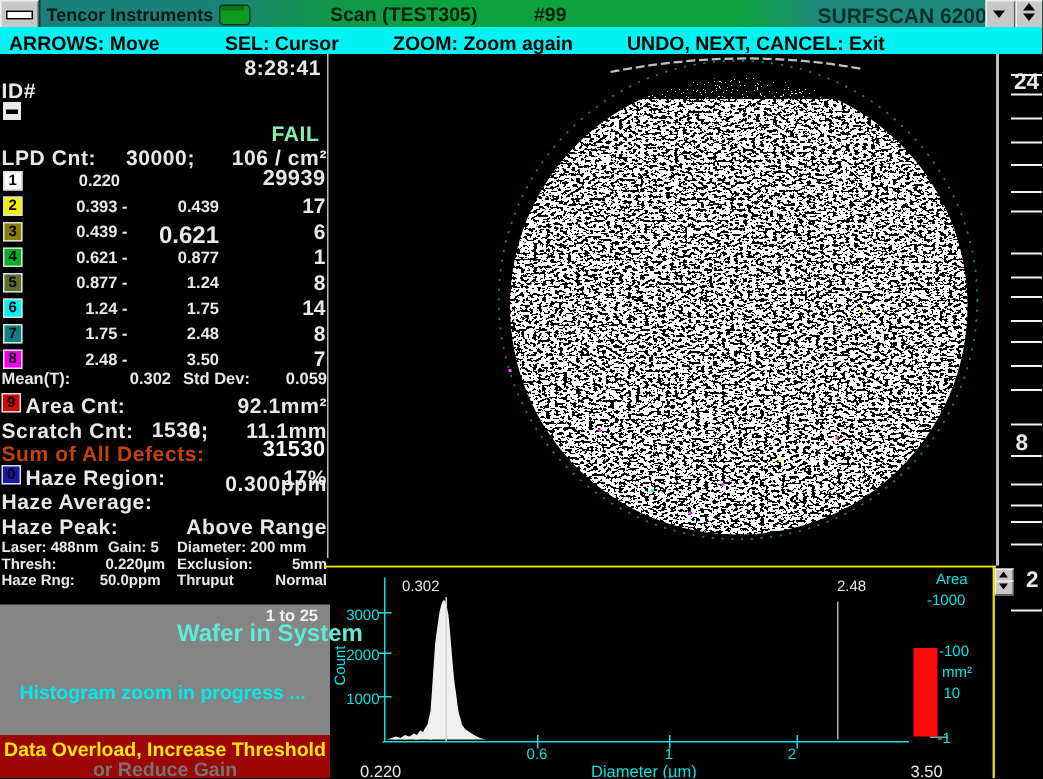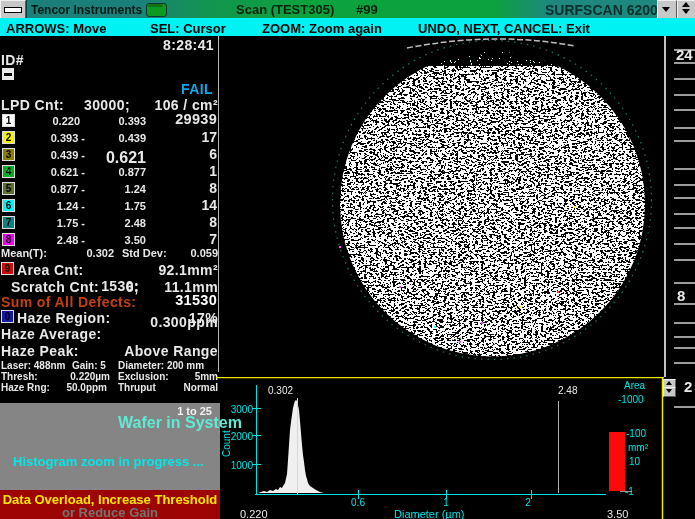--- a/index.html
+++ b/index.html
@@ -22,47 +22,46 @@
 <body>
 <div id="scr">
 
   <div id="tbar" class="abs"></div>
   <div class="btn3d" style="left:0;top:0;width:24px;height:17px;"></div>
   <div class="abs" style="left:4px;top:7px;width:16px;height:4px;background:#fff;border:1px solid #000;"></div>
   <div class="abs" style="left:26px;top:0;width:1px;height:18px;background:#044;"></div>
   <div class="abs b" style="left:31px;top:3px;font-size:12px;color:#041a14;">Tencor Instruments</div>
   <div class="abs" style="left:146px;top:3px;width:19px;height:12px;background:#0c9a20;border:1px solid #033;border-radius:3px;"></div>
   <div class="abs" style="left:148px;top:4px;width:15px;height:3px;background:#0f7310;border-radius:2px;"></div>
-  <div class="abs b" style="left:236px;top:2px;font-size:13px;color:#06230c;">Scan (TEST305)</div>
+  <div class="abs b" style="left:220px;top:2px;font-size:13px;color:#06230c;">Scan (TEST305)</div>
   <div class="abs b" style="left:356px;top:2px;font-size:13px;color:#06230c;">#99</div>
   <div class="abs b" style="left:545px;top:2px;font-size:14px;color:#0a312c;">SURFSCAN 6200</div>
   <div class="btn3d" style="left:657px;top:0;width:18px;height:17px;"></div>
   <div class="abs" style="left:662px;top:7px;width:0;height:0;border-left:4px solid transparent;border-right:4px solid transparent;border-top:5px solid #000;"></div>
   <div class="btn3d" style="left:677px;top:0;width:18px;height:17px;"></div>
   <div class="abs" style="left:682px;top:2px;width:0;height:0;border-left:4px solid transparent;border-right:4px solid transparent;border-bottom:5px solid #000;"></div>
   <div class="abs" style="left:682px;top:9px;width:0;height:0;border-left:4px solid transparent;border-right:4px solid transparent;border-top:5px solid #000;"></div>
 
   <div id="cbar" class="abs"></div>
   <div class="abs cb" style="left:6px;">ARROWS: Move</div>
   <div class="abs cb" style="left:150px;">SEL: Cursor</div>
   <div class="abs cb" style="left:262px;">ZOOM: Zoom again</div>
   <div class="abs cb" style="left:418px;">UNDO, NEXT, CANCEL: Exit</div>
 
   <div class="abs w b" style="left:163px;top:37px;font-size:14px;letter-spacing:0.4px;">8:28:41</div>
   <div class="abs w b" style="left:1px;top:52px;font-size:14px;letter-spacing:0.4px;">ID#</div>
   <div class="abs" style="left:2px;top:68px;width:12px;height:12px;background:#e8e8e8;"></div>
   <div class="abs" style="left:4px;top:73px;width:8px;height:3px;background:#000;"></div>
-  <div class="abs b" style="left:181px;top:81px;font-size:14px;letter-spacing:0.4px;color:#0ea5e9;text-align:center;">FAIL</div>
+  <div class="abs b" style="left:181px;top:81px;font-size:14px;letter-spacing:0.4px;color:#86efac;text-align:center;">FAIL</div>
   <div class="abs w b" style="left:1px;top:97px;font-size:14px;letter-spacing:0.4px;">LPD Cnt:</div>
   <div class="abs w b" style="left:0px;top:97px;width:130px;text-align:right;font-size:14px;letter-spacing:0.4px;">30000;</div>
   <div class="abs w b" style="left:0px;top:97px;width:218px;text-align:right;font-size:14px;letter-spacing:0.4px;">106 / cm²</div>
 
   <div class="nbox" style="left:2px;top:114px;background:#fff;">1</div>
   <div class="abs w b" style="left:0;top:115px;width:80px;text-align:right;font-size:11px;">0.220</div>
-  <div class="abs w b" style="left:0;top:115px;width:146px;text-align:right;font-size:11px;">0.393</div>
   <div class="abs w b" style="left:0;top:111px;width:217px;text-align:right;font-size:14.5px;letter-spacing:0.3px;">29939</div>
   <div class="nbox" style="left:2px;top:131px;background:#f2f200;">2</div>
   <div class="abs w b" style="left:0;top:132px;width:85px;text-align:right;font-size:11px;">0.393 -</div>
   <div class="abs w b" style="left:0;top:132px;width:146px;text-align:right;font-size:11px;">0.439</div>
   <div class="abs w b" style="left:0;top:129px;width:217px;text-align:right;font-size:14px;">17</div>
   <div class="nbox" style="left:2px;top:148px;background:#8a8000;">3</div>
   <div class="abs w b" style="left:0;top:149px;width:85px;text-align:right;font-size:11px;">0.439 -</div>
   <div class="abs w b" style="left:0;top:149px;width:146px;text-align:right;font-size:16px;">0.621</div>
   <div class="abs w b" style="left:0;top:146px;width:217px;text-align:right;font-size:14px;">6</div>
   <div class="nbox" style="left:2px;top:165px;background:#00ae28;">4</div>
@@ -87,21 +86,21 @@
   <div class="abs w b" style="left:0;top:231px;width:217px;text-align:right;font-size:14px;">7</div>
 
   <div class="abs w b" style="left:1px;top:247px;font-size:11px;">Mean(T):</div>
   <div class="abs w b" style="left:0;top:247px;width:114px;text-align:right;font-size:11px;">0.302</div>
   <div class="abs w b" style="left:122px;top:247px;font-size:11px;">Std Dev:</div>
   <div class="abs w b" style="left:0;top:247px;width:218px;text-align:right;font-size:11px;">0.059</div>
   <div class="nbox" style="left:1px;top:262px;background:#cc0808;">9</div>
   <div class="abs w b" style="left:17px;top:262px;font-size:14px;letter-spacing:0.4px;">Area Cnt:</div>
   <div class="abs w b" style="left:0;top:262px;width:139px;text-align:right;font-size:14px;letter-spacing:0.4px;margin-top:16px;">1530:</div>
   <div class="abs w b" style="left:0;top:262px;width:218px;text-align:right;font-size:14px;letter-spacing:0.4px;">92.1mm²</div>
-  <div class="abs w b" style="left:11px;top:279px;font-size:14px;letter-spacing:0.4px;">Scratch Cnt:</div>
+  <div class="abs w b" style="left:1px;top:279px;font-size:14px;letter-spacing:0.4px;">Scratch Cnt:</div>
   <div class="abs w b" style="left:0;top:279px;width:139px;text-align:right;font-size:14px;letter-spacing:0.4px;">6;</div>
   <div class="abs w b" style="left:0;top:279px;width:218px;text-align:right;font-size:14px;letter-spacing:0.4px;">11.1mm</div>
   <div class="abs b" style="left:1px;top:294px;font-size:14px;letter-spacing:0.4px;color:#c2410c;">Sum of All Defects:</div>
   <div class="abs b" style="left:0;top:292px;width:217px;text-align:right;font-size:14.5px;letter-spacing:0.3px;color:#fff;">31530</div>
   <div class="nbox" style="left:1px;top:310px;background:#1818a8;">0</div>
   <div class="abs w b" style="left:17px;top:310px;font-size:14px;letter-spacing:0.4px;">Haze Region:</div>
   <div class="abs w b" style="left:0;top:310px;width:218px;text-align:right;font-size:14px;letter-spacing:0.4px;">17%</div>
   <div class="abs w b" style="left:1px;top:326px;font-size:14px;letter-spacing:0.4px;">Haze Average:</div>
   <div class="abs w b" style="left:0;top:314px;width:218px;text-align:right;font-size:14px;letter-spacing:0.4px;">0.300ppm</div>
   <div class="abs w b" style="left:1px;top:343px;font-size:14px;letter-spacing:0.4px;">Haze Peak:</div>

